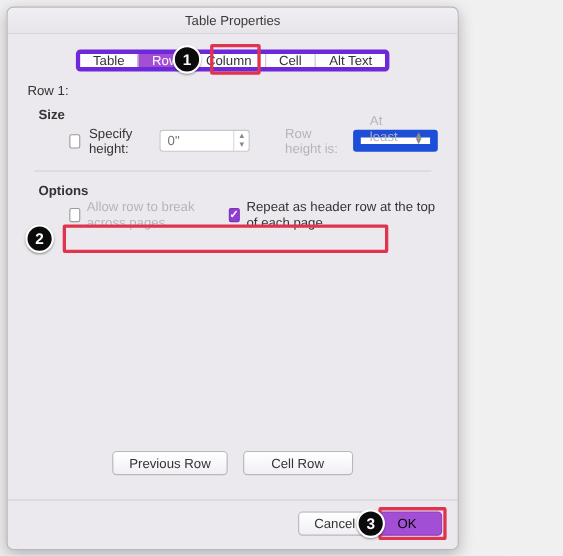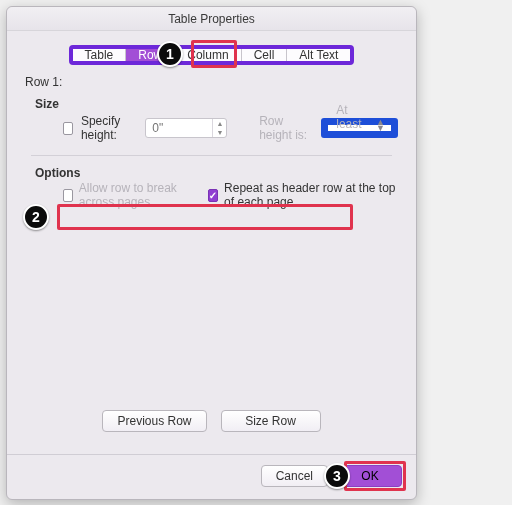--- a/index.html
+++ b/index.html
@@ -63,21 +63,21 @@
   .hr { border: none; border-top: 1px solid #d3d0d7; margin: 0 6px 10px 6px; }
   .options { margin-left: 38px; display: flex; gap: 6px; position: relative; }
   .opt-row { display: flex; align-items: center; gap: 6px; height: 18px; }
   .spacer { flex: 1; }
   .navrow { display: flex; justify-content: center; gap: 14px; margin-bottom: 10px; }
   .btn {
     font-size: 12px; color: #333; background: linear-gradient(#ffffff,#f1eef4);
     border: 1px solid #b9b6bc; border-radius: 4px; height: 22px; padding: 0 14px;
     display: inline-flex; align-items: center; justify-content: center; min-width: 100px;
   }
-  .footer { border-top: 1px solid #d0cdd4; padding: 10px 14px 12px; display: flex; justify-content: flex-end; gap: 10px; position: relative; }
+  .footer { border-top: 1px solid #d0cdd4; padding: 10px 14px 12px; display: flex; justify-content: flex-end; position: relative; }
   .btn.primary { background: #a24fd6; color: #000000; border-color: #8b3fc0; min-width: 60px; }
   .btn.small { min-width: 64px; }
   .updn { font-size: 9px; color: #8a878e; line-height: 6px; }
 </style>
 </head>
 <body>
 
 <div class="window">
   <div class="titlebar">Table Properties</div>
 
@@ -142,21 +142,21 @@
       <div class="callout" style="left:-40px; top:18px;">2</div>
     </div>
 
     <div class="spacer"></div>
 
     <div class="navrow">
       <div class="btn">
           <span>Previous Row</span>
         </div>
       <div class="btn">
-          <span>Size Row</span>
+          <span>Cell Row</span>
         </div>
     </div>
   </div>
 
   <div class="footer">
     <div class="btn small">
         <span>Cancel</span>
       </div>
     <div class="btn primary small">
         <span>OK</span>

